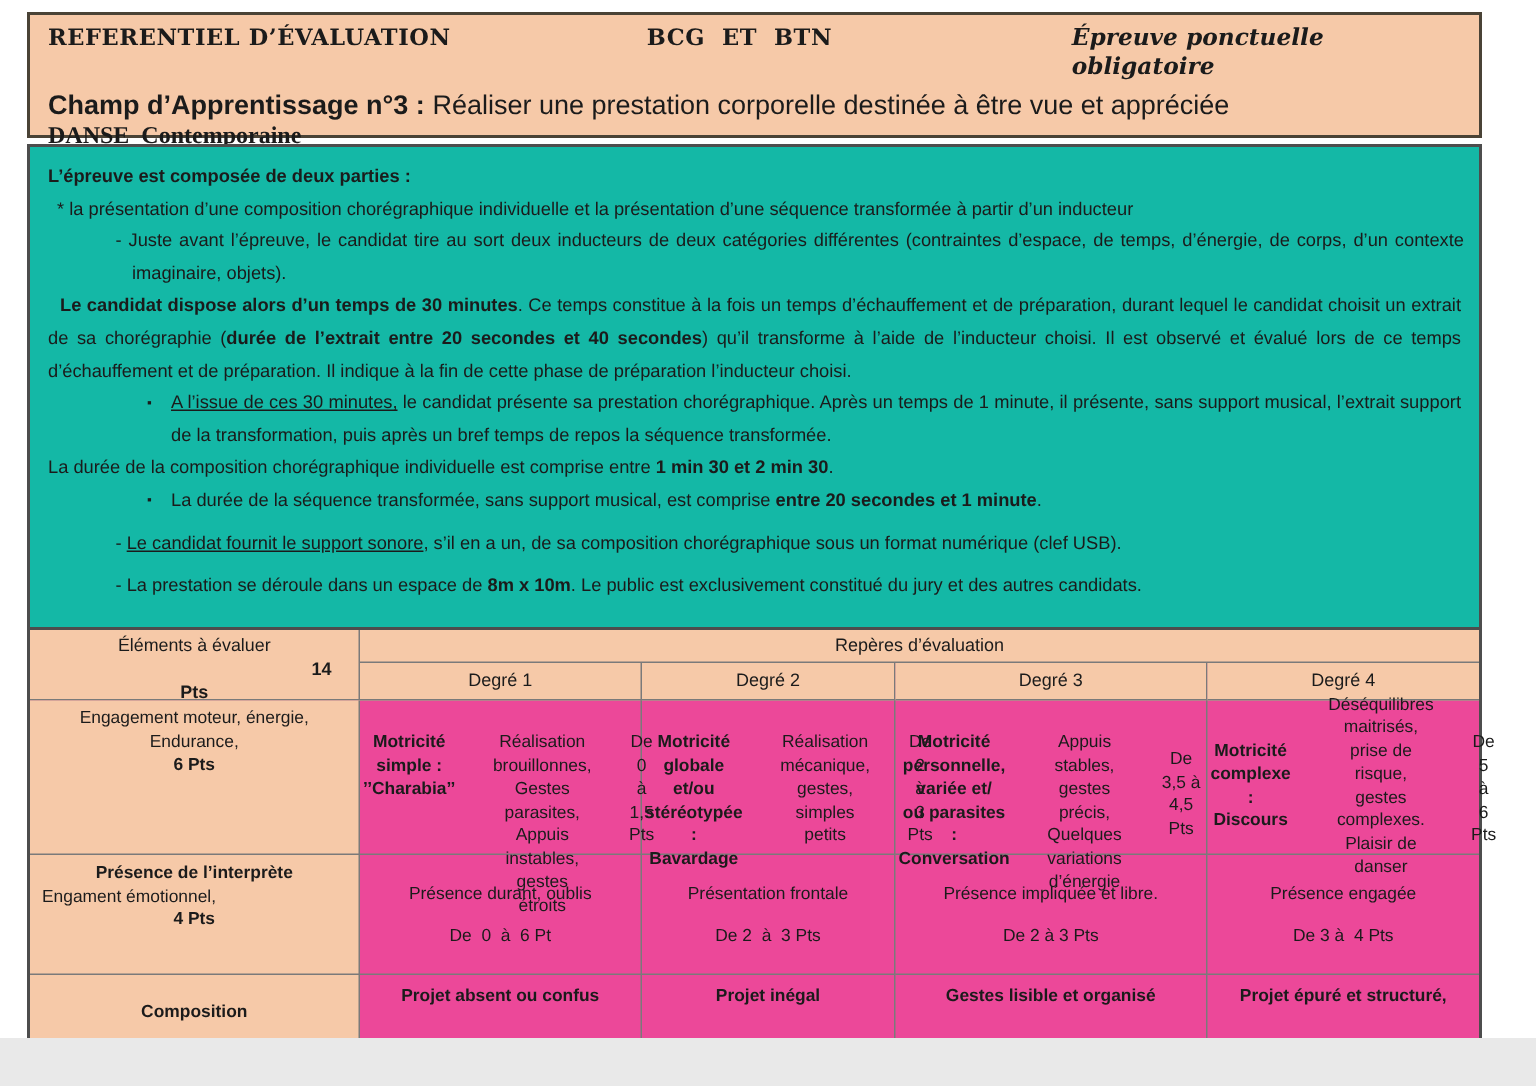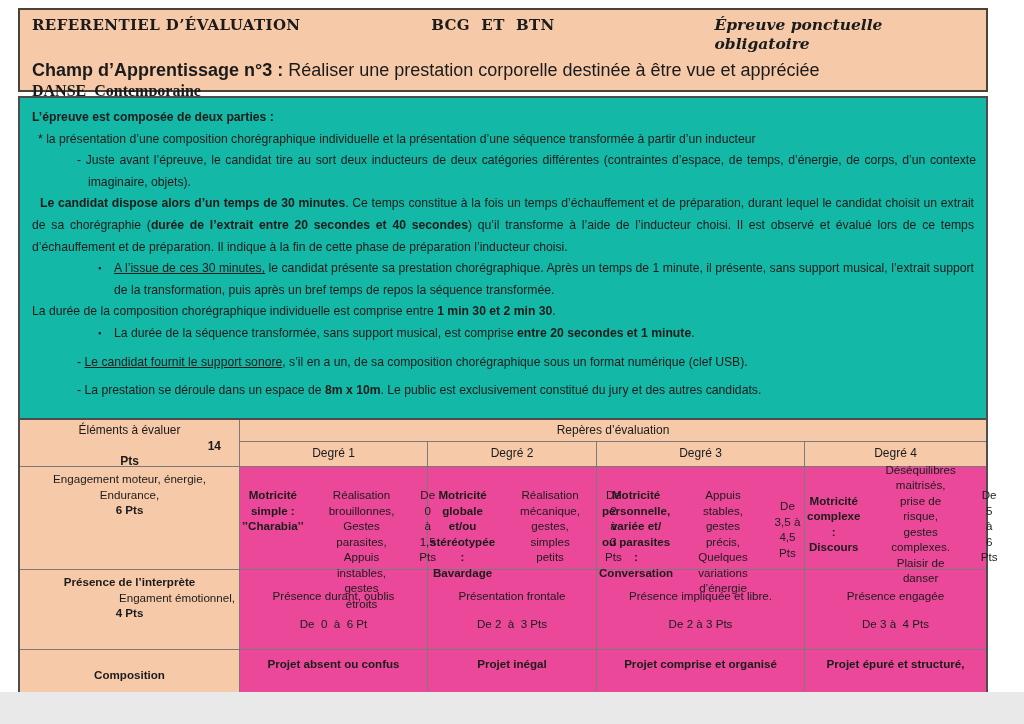--- a/index.html
+++ b/index.html
@@ -62,21 +62,21 @@
 
   .c-el { grid-row:1 / 3; display:flex; flex-direction:column; justify-content:space-between; padding:3px 0 2px; }
   .el-line1 { text-align:center; font-size:11.9px; }
   .el-14 { text-align:right; padding-right:18px; font-weight:700; font-size:12px; }
   .el-pts { text-align:center; font-weight:700; font-size:12px; }
   .c-rep { grid-column:2 / 6; display:flex; align-items:center; justify-content:center; font-size:12px; }
   .c-deg { display:flex; align-items:center; justify-content:center; font-size:12px; }
 
   .c-rowlabel { text-align:center; padding:4px 4px 2px; }
   .label-lines { white-space:pre-line; }
-  .left-line { text-align:right; padding-left:4px; white-space:pre-line; }
+  .left-line { text-align:left; padding-left:4px; white-space:pre-line; }
   .c-complabel { display:flex; align-items:center; justify-content:center; padding-top:8px; font-weight:700; }
 
   .c-data1 { display:flex; flex-direction:row; text-align:center; padding:20px 2px 9px;gap:25px; }
   .cell-title { font-weight:700; white-space:pre-line; }
   .cell-body { white-space:pre-line; }
   .cell-pts { margin-top:auto; white-space:pre-wrap; }
   .c-data2 { display:flex; flex-direction:column; justify-content:center; align-items:center; gap:12px; text-align:center; }
   .c-data2 .cell-pts { margin-top:0; }
   .c-data3 { text-align:center; font-weight:700; padding-top:6px; }
 
@@ -176,20 +176,20 @@
       <div class="cell-pts">De 2 à 3 Pts</div>
     </div>
     <div class="tc c-data2 lastcol">
       <div class="cell-body">Présence engagée</div>
       <div class="cell-pts">De 3 à  4 Pts</div>
     </div>
 
     <div class="tc peach c-complabel lastrow">Composition</div>
     <div class="tc c-data3 lastrow">Projet absent ou confus</div>
     <div class="tc c-data3 lastrow">Projet inégal</div>
-    <div class="tc c-data3 lastrow">Projet comprise et organisé</div>
+    <div class="tc c-data3 lastrow">Gestes lisible et organisé</div>
     <div class="tc c-data3 lastrow lastcol">Projet épuré et structuré,</div>
 
   </div>
 
   <div class="page-num">1</div>
 
 </div>
 
 </body></html>

